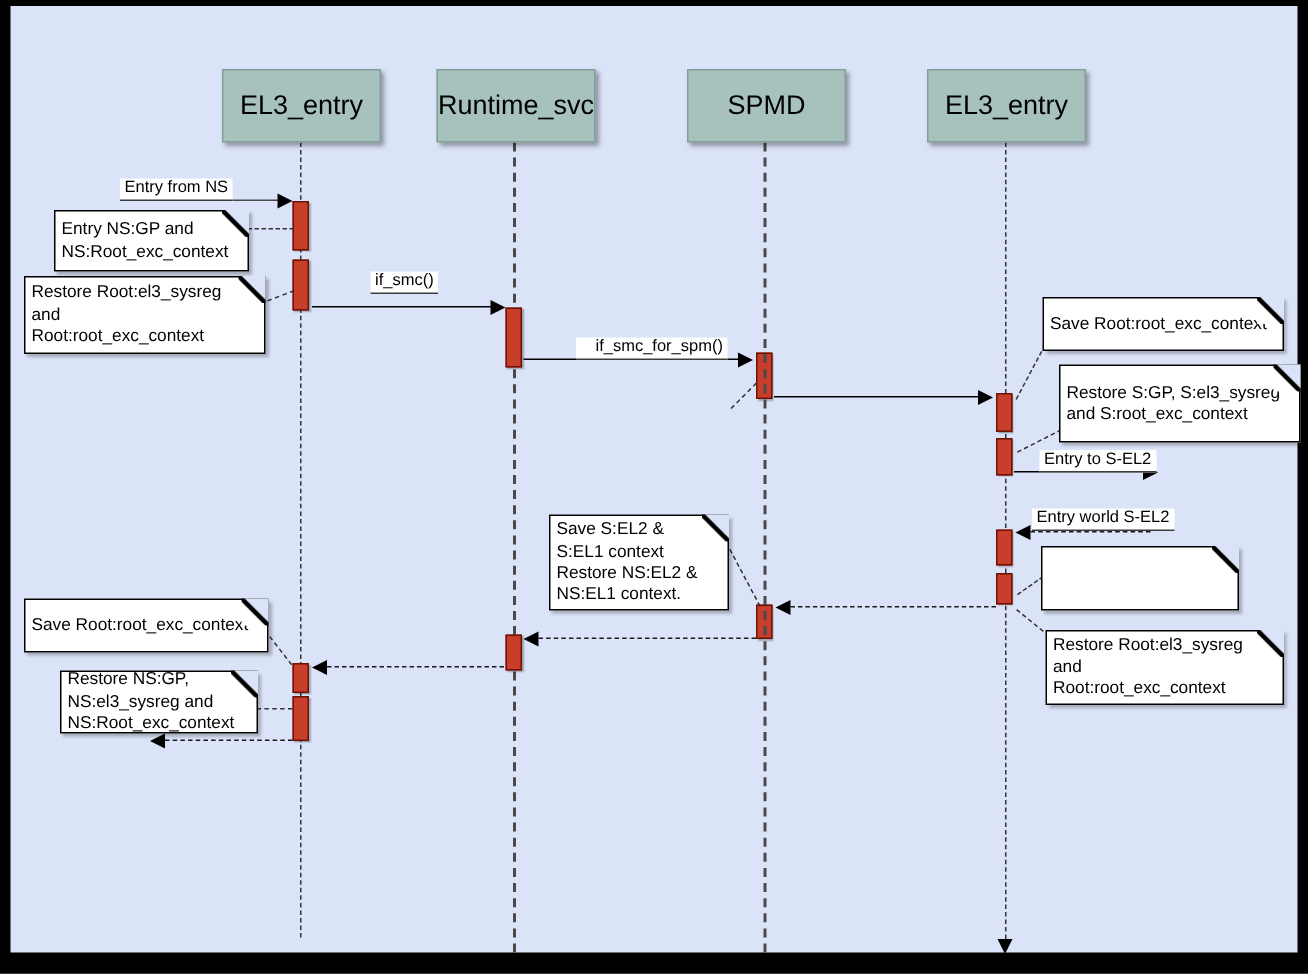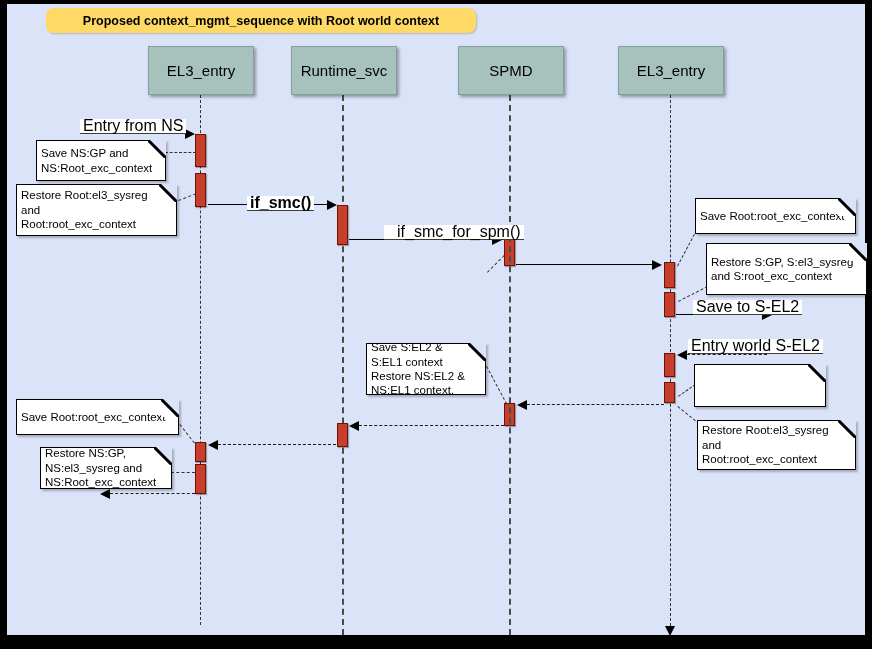--- a/index.html
+++ b/index.html
@@ -9,59 +9,58 @@
   }
   #paper{position:absolute;left:7px;top:4px;width:858px;height:631px;background:#dbe3f8;z-index:0;}
   .title{
     position:absolute;left:46px;top:8px;width:430px;height:25px;
     background:#ffd966;border-radius:8px;display:flex;align-items:center;justify-content:center;
     font-weight:bold;font-size:12.5px;z-index:6;box-shadow:1px 1px 2px rgba(0,0,0,0.2);
   }
   .actor{
     position:absolute;top:46px;width:106px;height:49px;background:#a7c2bc;
     border:1px solid #82a09a;box-sizing:border-box;display:flex;align-items:center;justify-content:center;
-    font-size:15px;z-index:4;box-shadow:2px 2px 3px rgba(0,0,0,0.35);
+    font-size:18px;z-index:4;box-shadow:2px 2px 3px rgba(0,0,0,0.35);
   }
   .lifeline{position:absolute;width:0;z-index:1;}
   .lifeline.thin{border-left:1px dashed #333;}
   .lifeline.thick{border-left:2px dashed #4a4a4a;}
   .act{
     position:absolute;width:11px;background:#c73f2b;border:1px solid #6e1205;
     box-sizing:border-box;z-index:2;box-shadow:1px 1px 1px rgba(0,0,0,0.3);
   }
   .msg{position:absolute;height:0;border-top:1.5px solid #000;z-index:4;}
   .msg.dashed{border-top:1.5px dashed #1a1a1a;}
   .msg.gray{border-top-color:#4a4a4a;}
   .head{position:absolute;width:0;height:0;z-index:5;}
   .head.r{border-left:10px solid #000;border-top:5px solid transparent;border-bottom:5px solid transparent;}
   .head.l{border-right:10px solid #000;border-top:5px solid transparent;border-bottom:5px solid transparent;}
   .head.d{border-top:10px solid #000;border-left:5px solid transparent;border-right:5px solid transparent;}
   .mlabel{
-    position:absolute;background:#fff;font-size:16px;line-height:13px;
+    position:absolute;background:#fff;font-size:11px;line-height:13px;
     padding:0 3px 1px;border-bottom:1px solid #3c3c3c;white-space:nowrap;z-index:6;
   }
   .note{
     position:absolute;background:#fff;border:1px solid #000;box-sizing:border-box;
     font-size:11.5px;line-height:1.25;padding:2px 4px;white-space:pre-line;
     display:flex;align-items:center;z-index:5;box-shadow:2px 2px 2px rgba(0,0,0,0.25);
   }
   .fold{
     position:absolute;top:-1px;right:-1px;width:18px;height:18px;
     background:linear-gradient(to top right,#fff 42%,#000 46%,#000 54%,#dbe3f8 58%);
   }
   .conn{position:absolute;height:0;border-top:1.5px dashed #333;transform-origin:0 0;z-index:3;}
   .z-top{z-index:3;}
 </style>
 </head>
 <body>
 
 <div id="canvas">
   <div id="paper"></div>
 
-  <div class="title">Proposed context_mgmt_sequence with Root world context</div>
 
   <div class="actor" style="left:148px;">EL3_entry</div>
   <div class="actor" style="left:458px;">SPMD</div>
   <div class="actor" style="left:291px;">Runtime_svc</div>
   <div class="actor" style="left:618px;">EL3_entry</div>
 
   <div class="lifeline thin" style="left:200px;top:95px;height:530px;"></div>
   <div class="lifeline thick" style="left:342px;top:95px;height:540px;"></div>
   <div class="lifeline thick z-top" style="left:509px;top:95px;height:540px;"></div>
   <div class="lifeline thin" style="left:670px;top:95px;height:531px;"></div>
@@ -77,32 +76,32 @@
   <div class="act" style="left:504px;top:403px;height:23px;"></div>
   <div class="act" style="left:664px;top:262px;height:26px;"></div>
   <div class="act" style="left:664px;top:292px;height:25px;"></div>
   <div class="act" style="left:664px;top:353px;height:24px;"></div>
   <div class="act" style="left:664px;top:382px;height:21px;"></div>
 
   <div class="mlabel" style="left:80px;top:119px;">Entry from NS</div>
   <div class="msg gray" style="left:103px;top:133px;width:84px;"></div>
   <div class="head r" style="left:185px;top:129px;"></div>
 
-  <div class="mlabel" style="left:247px;top:196px;font-weight:bold;">if_smc()</div>
+  <div class="mlabel" style="left:247px;top:181px;">if_smc()</div>
   <div class="msg" style="left:208px;top:204px;width:121px;"></div>
   <div class="head r" style="left:327px;top:200px;"></div>
 
   <div class="mlabel" style="left:384px;top:225px;padding-left:13px;">if_smc_for_spm()</div>
   <div class="msg" style="left:349px;top:239px;width:145px;"></div>
   <div class="head r" style="left:492px;top:235px;"></div>
 
   <div class="msg" style="left:516px;top:264px;width:138px;"></div>
   <div class="head r" style="left:652px;top:260px;"></div>
 
-  <div class="mlabel" style="left:693px;top:300px;">Save to S-EL2</div>
+  <div class="mlabel" style="left:693px;top:300px;">Entry to S-EL2</div>
   <div class="msg" style="left:676px;top:314px;width:88px;"></div>
   <div class="head r" style="left:762px;top:310px;"></div>
 
   <div class="mlabel" style="left:688px;top:339px;">Entry world S-EL2</div>
   <div class="head l" style="left:677px;top:350px;"></div>
   <div class="msg dashed" style="left:687px;top:354px;width:80px;"></div>
 
   <div class="head l" style="left:517px;top:400px;"></div>
   <div class="msg dashed" style="left:527px;top:404px;width:137px;"></div>
 
@@ -121,39 +120,39 @@
   <div class="conn" style="left:677px;top:266px;width:41px;transform:rotate(-62deg);"></div>
   <div class="conn" style="left:678px;top:301px;width:33px;transform:rotate(-27deg);"></div>
   <div class="conn" style="left:487px;top:366px;width:43px;transform:rotate(62deg);"></div>
   <div class="conn" style="left:678px;top:396px;width:21px;transform:rotate(-35deg);"></div>
   <div class="conn" style="left:678px;top:406px;width:28px;transform:rotate(39deg);"></div>
   <div class="conn" style="left:177px;top:420px;width:29px;transform:rotate(52deg);"></div>
   <div class="conn" style="left:171px;top:472px;width:24px;"></div>
 
   <div class="note" style="left:36px;top:140px;width:130px;height:41px;">
     <div class="fold"></div>
-    <span>Save NS:GP and
+    <span>Entry NS:GP and
 NS:Root_exc_context</span>
   </div>
   <div class="note" style="left:16px;top:184px;width:161px;height:52px;">
     <div class="fold"></div>
     <span>Restore Root:el3_sysreg
 and
 Root:root_exc_context</span>
   </div>
   <div class="note" style="left:695px;top:198px;width:161px;height:36px;">
     <div class="fold"></div>
     <span>Save Root:root_exc_context</span>
   </div>
   <div class="note" style="left:706px;top:243px;width:161px;height:52px;">
     <div class="fold"></div>
     <span>Restore S:GP, S:el3_sysreg
 and S:root_exc_context</span>
   </div>
-  <div class="note" style="left:366px;top:343px;width:120px;height:52px;">
+  <div class="note" style="left:366px;top:343px;width:120px;height:64px;">
     <div class="fold"></div>
     <span>Save S:EL2 &amp;
 S:EL1 context
 Restore NS:EL2 &amp;
 NS:EL1 context.</span>
   </div>
   <div class="note" style="left:694px;top:364px;width:132px;height:43px;">
     <div class="fold"></div>
   </div>
   <div class="note" style="left:697px;top:420px;width:159px;height:50px;">

